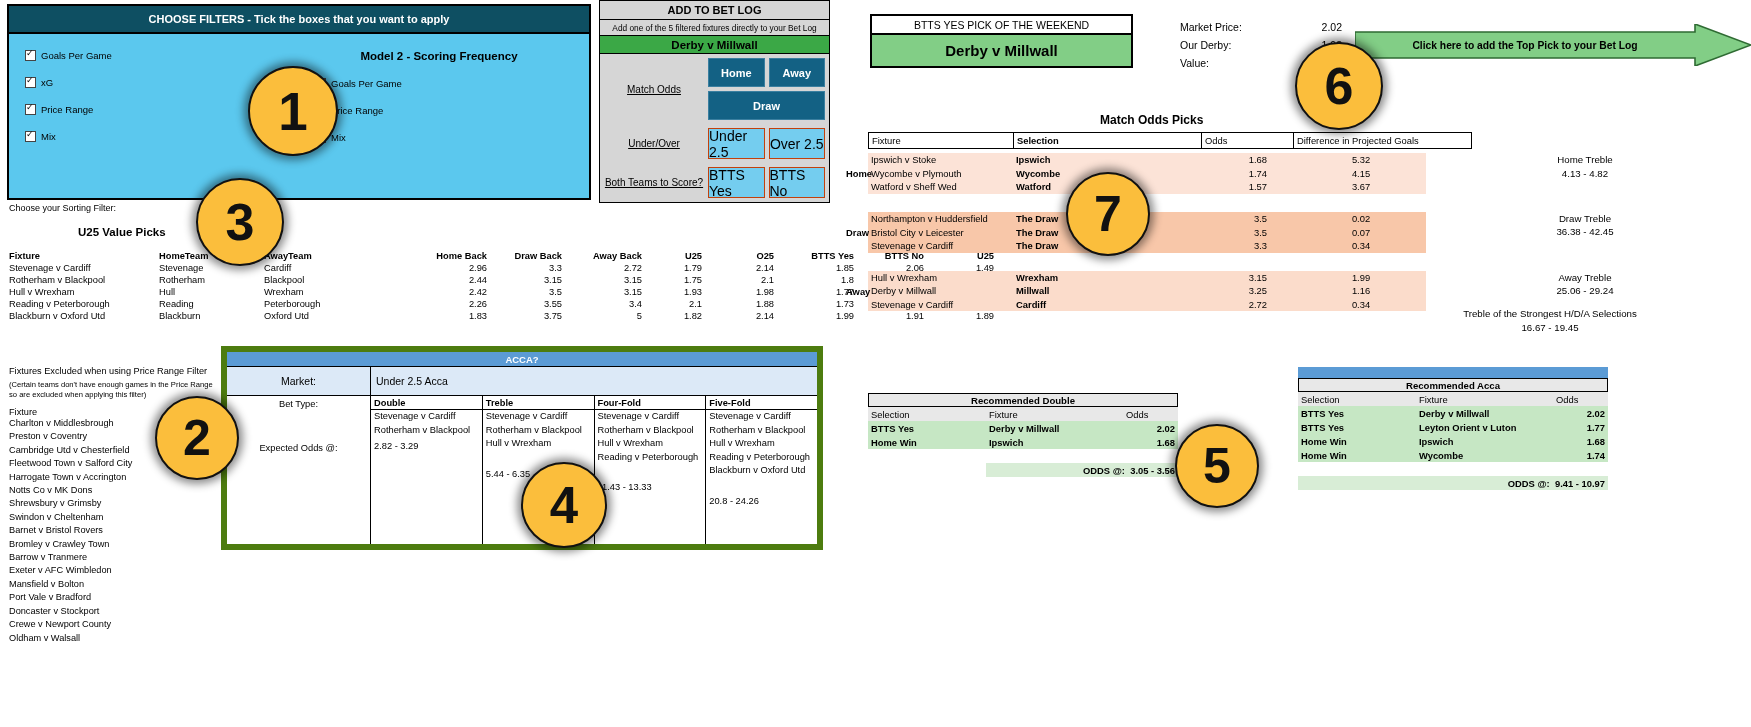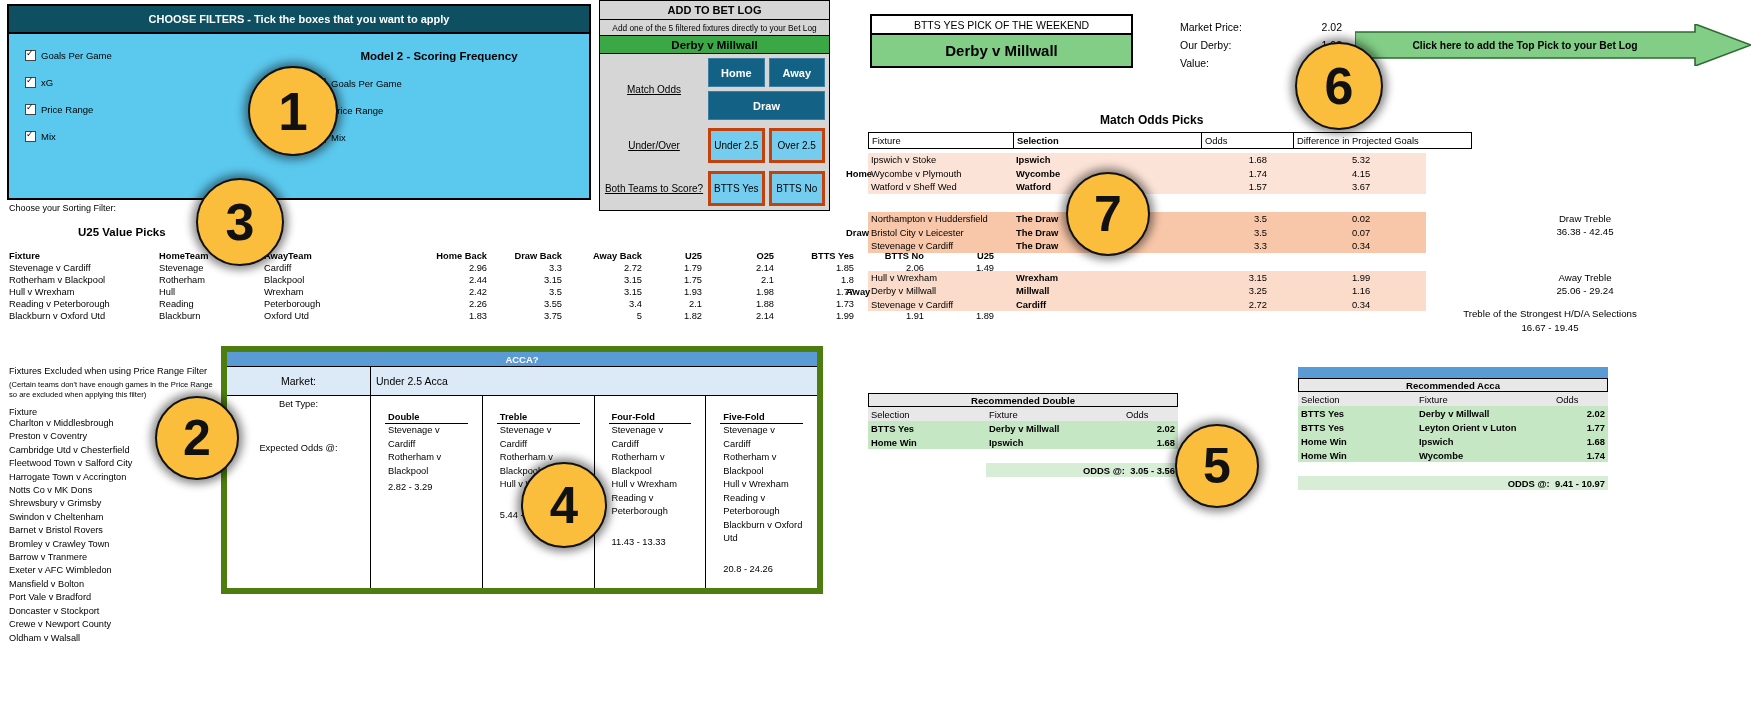--- a/index.html
+++ b/index.html
@@ -27,21 +27,21 @@
                 justify-content:center;font-weight:bold;font-size:11px;}
   #betlog-sub{height:15px;display:flex;align-items:center;justify-content:center;font-size:8.3px;border-bottom:1px solid #000;}
   #betlog-fixture{height:17px;background:#3BA846;display:flex;align-items:center;justify-content:center;
                   font-weight:bold;font-size:11.5px;border-bottom:1px solid #000;}
   .bl-row{display:flex;align-items:center;padding:4px 0;}
   .bl-label{width:108px;text-align:center;font-size:10px;text-decoration:underline;flex:none;}
   .bl-btns{flex:1;display:flex;flex-direction:column;gap:4px;padding-right:4px;}
   .bl-btnline{display:flex;gap:4px;}
   .btn-dark{background:#136184;color:#fff;border:1px solid #3a7fa0;font-weight:bold;font-size:11px;
             height:27px;display:flex;align-items:center;justify-content:center;flex:1;}
-  .btn-light{background:#74CDEF;color:#000;border:3px solid #c2410c;font-size:10px;
+  .btn-light{background:#74CDEF;color:#000;border:1px solid #c2410c;font-size:14px;
              height:29px;display:flex;align-items:center;justify-content:center;flex:1;}
   .btn-wide{width:100%;}
 
   
   #sorting-label{left:9px;top:203px;font-size:9px;}
   #u25-title{left:78px;top:226px;font-weight:bold;font-size:11.5px;}
   #u25-table{left:9px;top:250px;border-collapse:collapse;font-size:9.3px;}
   #u25-table th{font-weight:bold;text-align:left;padding:1px 0;}
   #u25-table td{padding:1px 0;white-space:nowrap;}
   .num{text-align:right;}
@@ -56,21 +56,21 @@
 
   
   #acca{left:221px;top:346px;width:602px;border:6px solid #4d7c0f;box-sizing:border-box;background:#fff;}
   #acca-hd{height:14px;background:#5B9BD5;color:#fff;font-weight:bold;font-size:9.5px;
            display:flex;align-items:center;justify-content:center;border-bottom:1px solid #000;}
   #acca-market{display:flex;height:28px;background:#DCE9F7;border-bottom:1px solid #000;}
   #acca-market .lbl{width:143px;border-right:1px solid #000;display:flex;align-items:center;justify-content:center;font-size:10.5px;}
   #acca-market .val{flex:1;display:flex;align-items:center;padding-left:5px;font-size:10.5px;}
   #acca-grid{display:flex;}
   #acca-grid .lcol{width:143px;flex:none;position:relative;}
-  #acca-grid .bcol{flex:1;border-left:1px solid #000;padding:14px;}
+  #acca-grid .bcol{flex:1;border-left:1px solid #000;padding:0;}
   .bt-label{text-align:center;font-size:9.3px;padding-top:3px;}
   .exp-label{text-align:center;font-size:9.3px;position:absolute;top:47px;width:100%;}
   .bt-hd{font-weight:bold;font-size:9.3px;border-bottom:1px solid #000;padding:2px 0 1px 3px;}
   .bt-item{font-size:9.3px;padding-left:3px;line-height:13.5px;}
   .bt-odds{font-size:9.3px;padding-left:3px;}
 
   
   #pick-box{left:870px;top:14px;width:263px;border:2px solid #000;box-sizing:border-box;}
   #pick-title{height:17px;background:#fff;border-bottom:2px solid #000;display:flex;align-items:center;
               justify-content:center;font-size:10.5px;}
@@ -410,20 +410,24 @@
             <div class="c-odds">1.74</div>
             <div class="c-diff">4.15</div>
           </div>
           <div class="mrow">
             <div class="c-fix">Watford v Sheff Wed</div>
             <div class="c-sel">Watford</div>
             <div class="c-odds">1.57</div>
             <div class="c-diff">3.67</div>
           </div>
         </div>
+        <div class="treble-box" style="top: 0px;">
+          <div>Home Treble</div>
+          <div>4.13 - 4.82</div>
+        </div>
       </div>
       <div class="grp" style="margin-top: 18px;">
         <div class="side">Draw</div>
         <div class="rows" style="background: rgb(248, 199, 169); width: 558px;">
           <div class="mrow">
             <div class="c-fix">Northampton v Huddersfield</div>
             <div class="c-sel">The Draw</div>
             <div class="c-odds">3.5</div>
             <div class="c-diff">0.02</div>
           </div>

